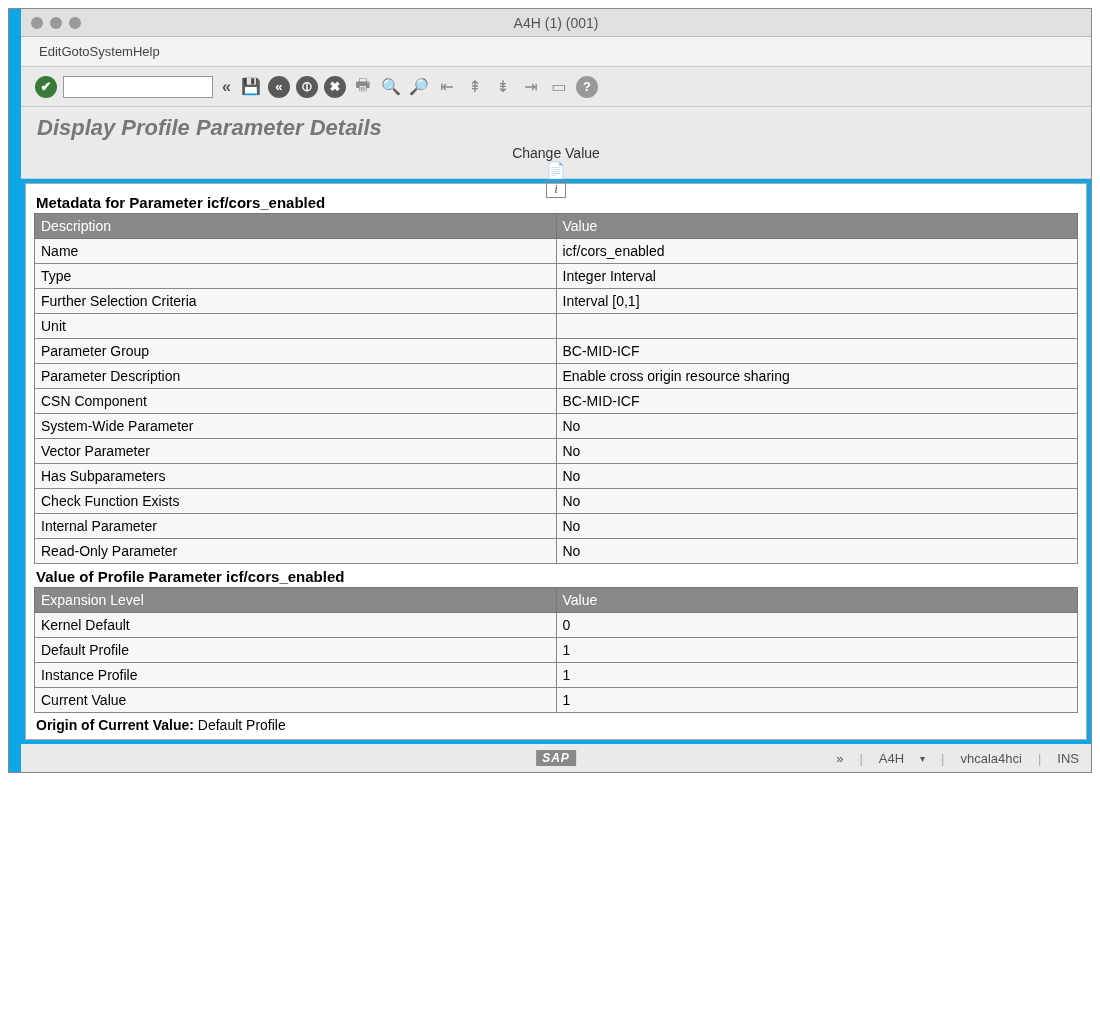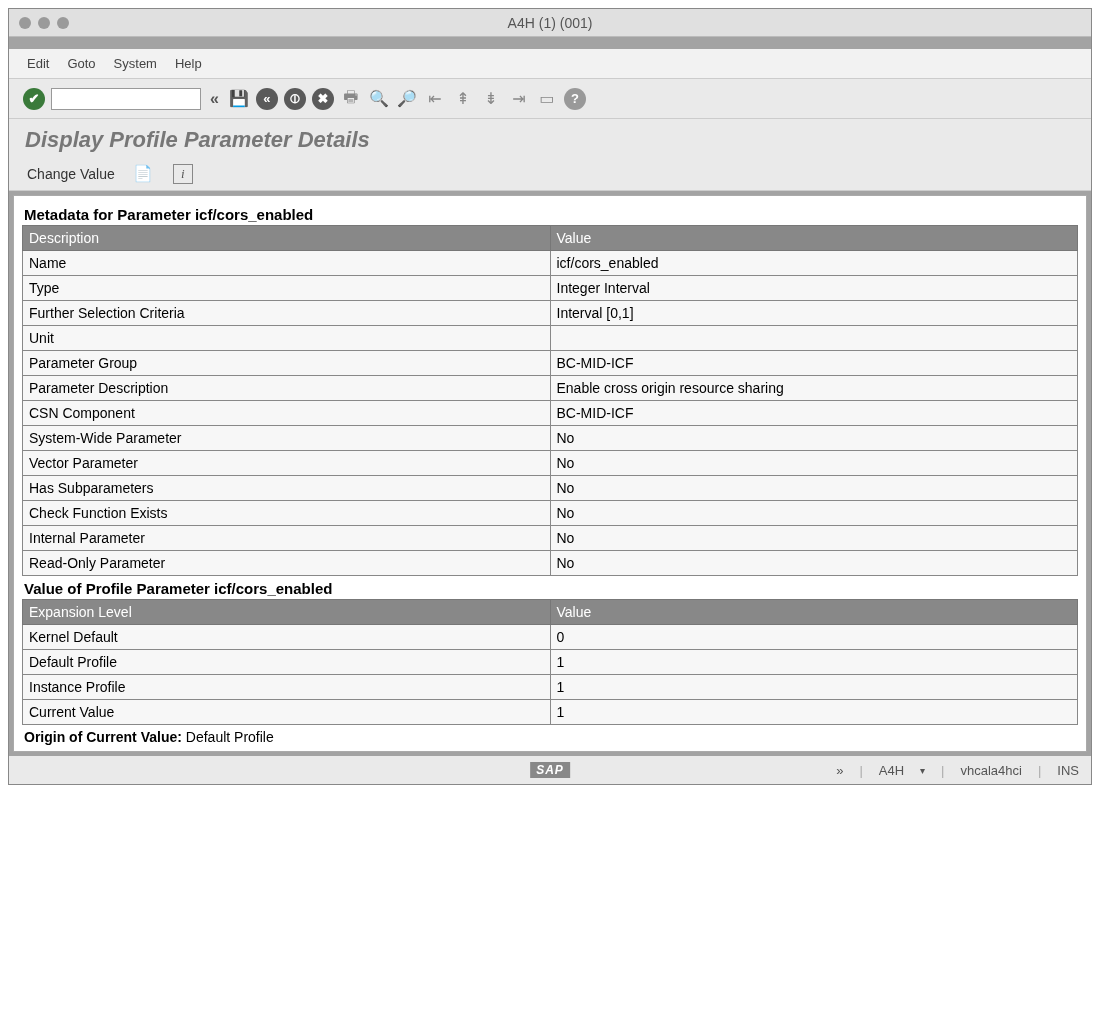--- a/index.html
+++ b/index.html
@@ -5,21 +5,22 @@
     * { box-sizing: border-box; margin: 0; padding: 0; }
     body {
       font-family: Arial, Helvetica, sans-serif;
       font-size: 13px;
       background: #fff;
       width: 1100px;
     }
     .window {
       border: 1px solid #888;
       margin: 8px;
-      background: #a3a3a3;
+      background: #0ea5e9;
+      padding-left: 12px;
     }
     .titlebar {
       display: flex;
       align-items: center;
       height: 28px;
       border-bottom: 1px solid #bbb;
       position: relative;
       background: #e0e0e0;
     }
     .traffic-lights {
@@ -37,25 +38,24 @@
       position: absolute;
       left: 0; right: 0;
       text-align: center;
       color: #555;
       font-size: 14px;
     }
     .menubar {
       height: 30px;
       display: flex;
       align-items: center;
-      gap: 18px;
+      gap: 0;
       padding: 0 18px;
       background: #f2f2f2;
       border-bottom: 1px solid #ccc;
-      margin-top: 12px;
     }
     .menubar span { color: #444; cursor: default; }
     .toolbar {
       height: 40px;
       display: flex;
       align-items: center;
       gap: 6px;
       padding: 0 14px;
       border-bottom: 1px solid #ccc;
       background: #eaeaea;
@@ -92,24 +92,24 @@
       font-weight: bold;
       font-style: italic;
       color: #777;
       padding: 8px 16px 4px 16px;
       background: #eaeaea;
     }
     .app-toolbar {
       height: 34px;
       display: flex;
       align-items: center;
-      gap: 18px;
       padding: 0 18px;
       background: #eaeaea;
       border-bottom: 1px solid #ccc;
+      flex-direction: column;
     }
     .app-toolbar .btn {
       color: #333;
       font-size: 14px;
       cursor: default;
     }
     .app-toolbar .ico-box {
       width: 20px; height: 20px;
       border: 1px solid #888;
       display: inline-flex;

